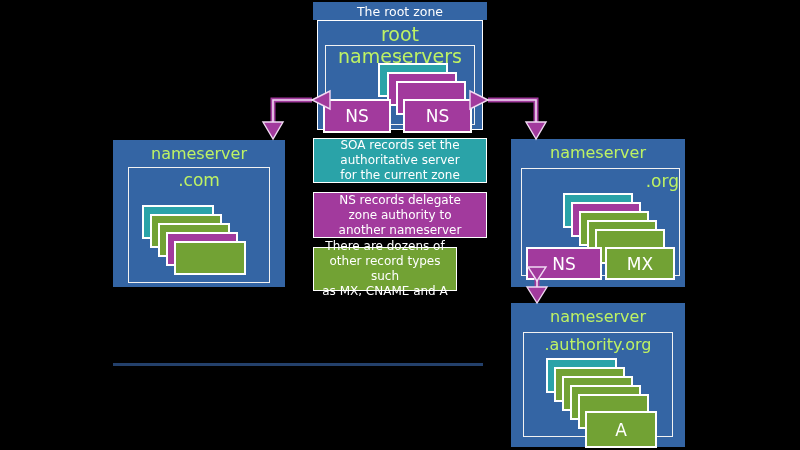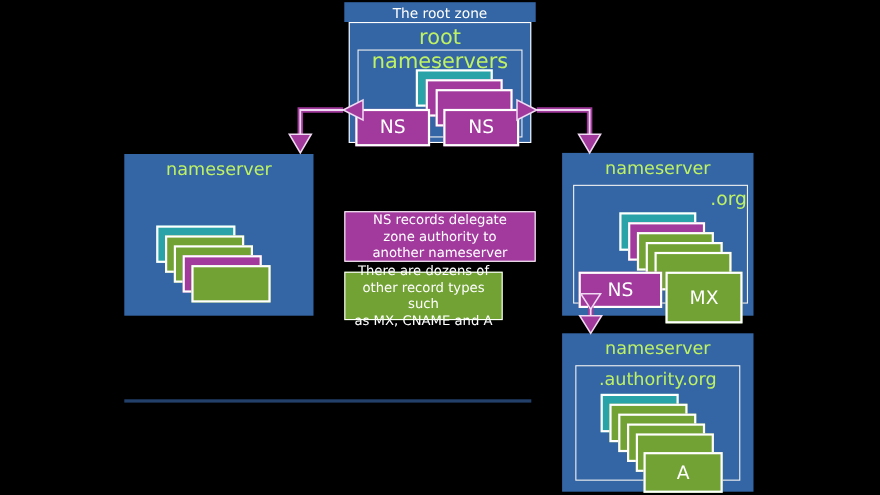--- a/index.html
+++ b/index.html
@@ -56,33 +56,41 @@
       <div class="card" style="background: var(--magenta); left: 18px; top: 18px; width: 70px; height: 34px;"></div>
     </div>
 
   <div class="recordbox bg-magenta" style="left:323px;top:88px;width:68px;height:34px;">
     <span>NS</span>
   </div>
   <div class="recordbox bg-magenta" style="left:403px;top:88px;width:69px;height:34px;">
     <span>NS</span>
   </div>
 
+  <div class="abs legendbox bg-teal" style="left:313px;top:138px;width:174px;height:45px;">
+    <span>SOA records set the
+authoritative server
+for the current zone</span>
+  </div>
   <div class="abs legendbox bg-magenta" style="left:313px;top:192px;width:174px;height:46px;">
     <span>NS records delegate
 zone authority to
 another nameserver</span>
   </div>
   <div class="abs legendbox bg-green" style="left:313px;top:247px;width:144px;height:44px;">
     <span>There are dozens of
 other record types such
 as MX, CNAME and A</span>
   </div>
 
   <div class="abs bluebox" style="left:113px;top:140px;width:172px;height:147px;">
     <div class="titletext" style="position:absolute;top:4px;font-size:16px;">nameserver</div>
+  </div>
+  <div class="abs innerbox" style="left:128px;top:167px;width:142px;height:116px;">
+    <div class="titletext" style="position:absolute;top:2px;font-size:17px;">.com</div>
   </div>
   <div class="abs" style="left:142px;top:205px;">
       <div class="card" style="background: var(--teal); left: 0px; top: 0px; width: 72px; height: 34px;"></div>
       <div class="card" style="background: var(--green); left: 8px; top: 9px; width: 72px; height: 34px;"></div>
       <div class="card" style="background: var(--green); left: 16px; top: 18px; width: 72px; height: 34px;"></div>
       <div class="card" style="background: var(--magenta); left: 24px; top: 27px; width: 72px; height: 34px;"></div>
       <div class="card" style="background: var(--green); left: 32px; top: 36px; width: 72px; height: 34px;"></div>
     </div>
 
   <div class="abs bluebox" style="left:511px;top:139px;width:174px;height:148px;">
@@ -94,21 +102,21 @@
   <div class="abs" style="left:563px;top:193px;">
       <div class="card" style="background: var(--teal); left: 0px; top: 0px; width: 70px; height: 35px;"></div>
       <div class="card" style="background: var(--magenta); left: 8px; top: 9px; width: 70px; height: 35px;"></div>
       <div class="card" style="background: var(--green); left: 16px; top: 18px; width: 70px; height: 35px;"></div>
       <div class="card" style="background: var(--green); left: 24px; top: 27px; width: 70px; height: 35px;"></div>
       <div class="card" style="background: var(--green); left: 32px; top: 36px; width: 70px; height: 35px;"></div>
     </div>
   <div class="recordbox bg-magenta" style="left:526px;top:236px;width:76px;height:33px;">
     <span>NS</span>
   </div>
-  <div class="recordbox bg-green" style="left:605px;top:236px;width:70px;height:47px;">
+  <div class="recordbox bg-green" style="left:605px;top:236px;width:70px;height:33px;">
     <span>MX</span>
   </div>
 
   <div class="abs bluebox" style="left:511px;top:303px;width:174px;height:144px;">
     <div class="titletext" style="position:absolute;top:4px;font-size:16px;">nameserver</div>
   </div>
   <div class="abs innerbox" style="left:523px;top:332px;width:150px;height:105px;">
     <div class="titletext" style="position:absolute;top:2px;font-size:16px;">.authority.org</div>
   </div>
   <div class="abs" style="left:546px;top:358px;">

